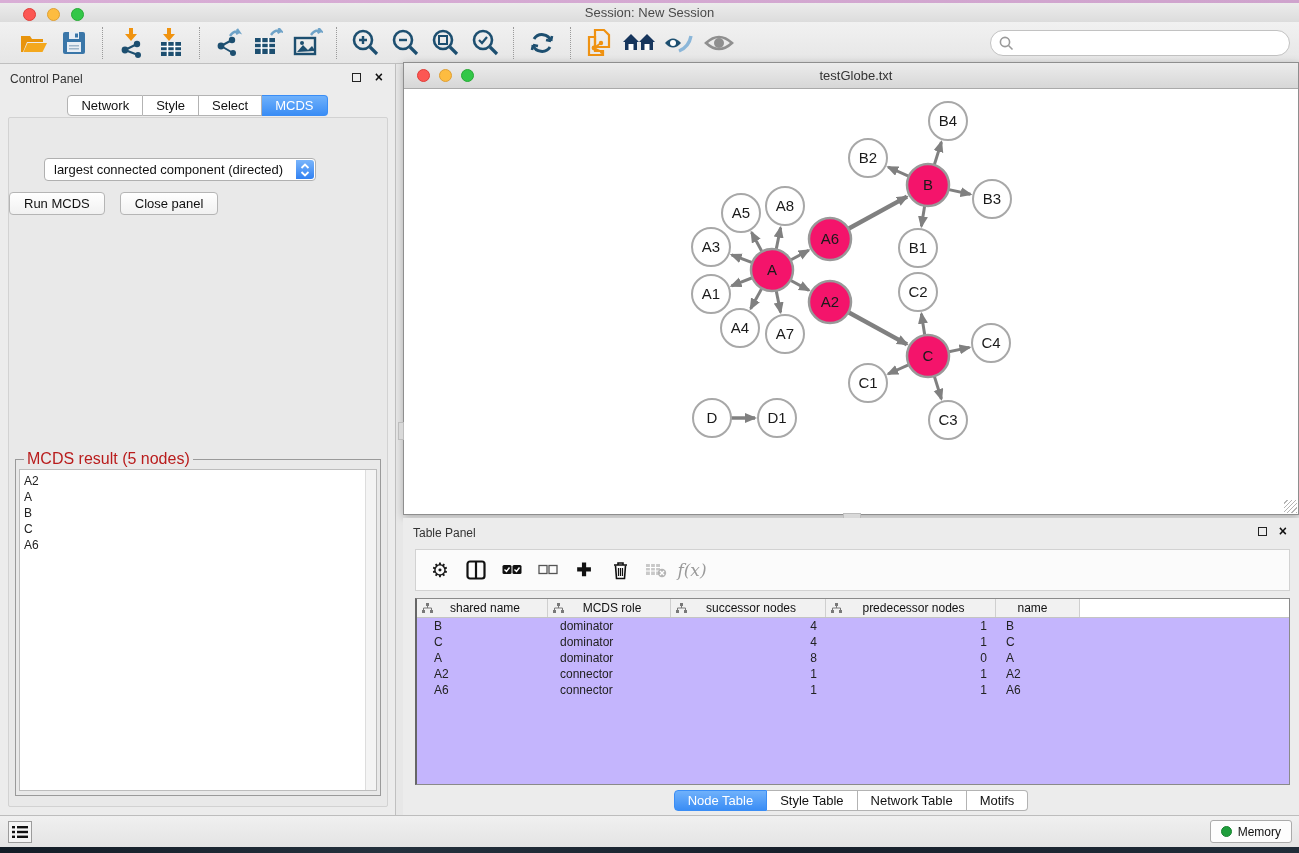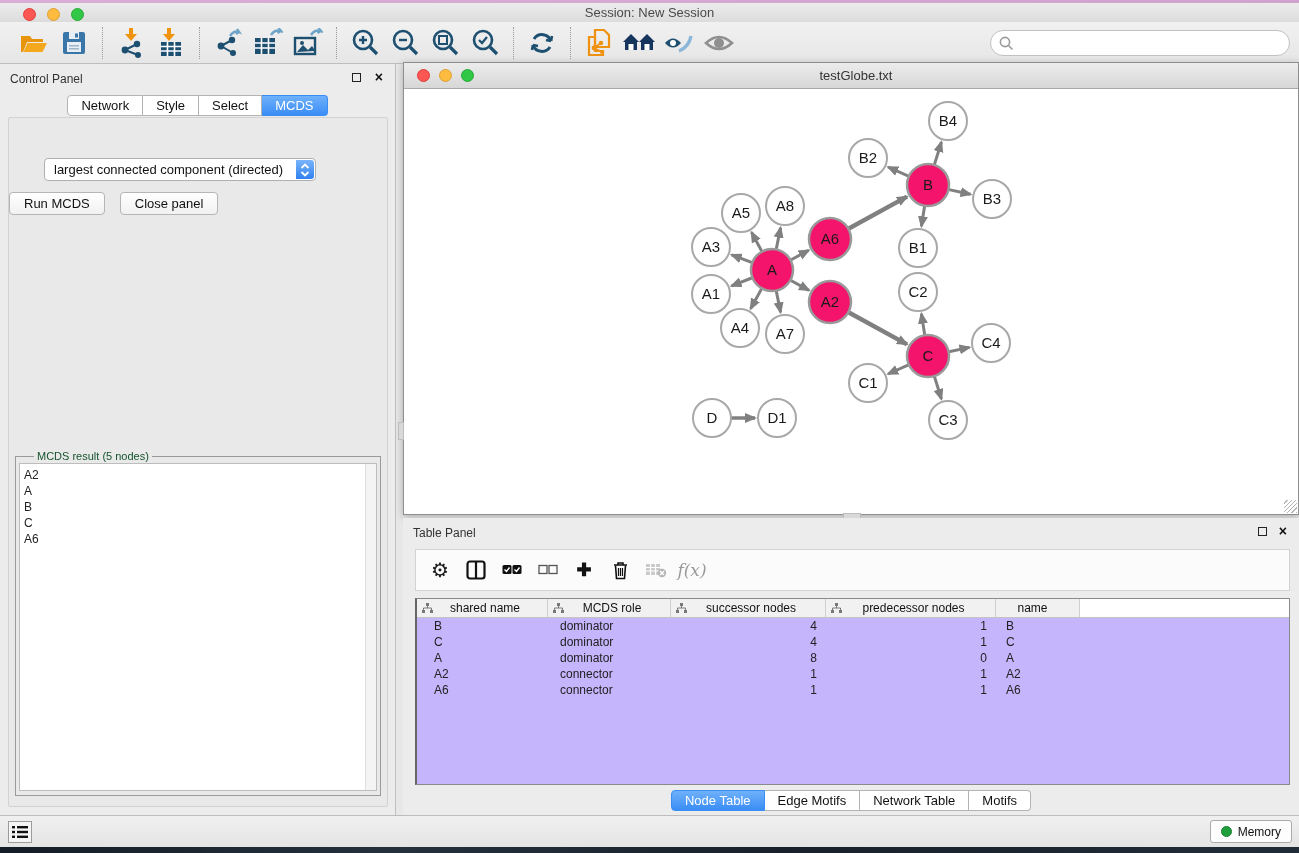--- a/index.html
+++ b/index.html
@@ -53,21 +53,21 @@
               border:1px solid #b0b0b0; border-radius:4px; font-size:13px; line-height:21px;
               padding-left:9px; color:#111; }
   .dd-stepper { position:absolute; right:1px; top:1px; bottom:1px; width:18px; border-radius:0 3px 3px 0;
               background:linear-gradient(#7ab5fb,#3181f2); display:flex; align-items:center; justify-content:center; }
   .btn-row { position:absolute; left:0; right:0; top:74px; display:flex; justify-content:flex-start; gap:15px; }
   .push-btn { height:23px; background:linear-gradient(#ffffff,#f1f1f1); border:1px solid #b5b5b5;
               border-radius:4px; font-size:13px; padding:0 14px; color:#111; cursor:default; }
 
   .mcds-fieldset { position:absolute; left:6px; top:332px; width:366px; height:346px;
                    border:1px solid #9a9a9a; background:transparent; }
-  .mcds-fieldset legend { font-size:11px; color:#14532d; margin-left:18px; padding:0 3px; }
+  .mcds-fieldset legend { font-size:16px; color:#b91c1c; margin-left:8px; padding:0 3px; }
   .mcds-list { position:absolute; left:3px; top:1px; right:3px; bottom:4px; background:#fff;
                border:1px solid #bdbdbd; font-size:12px; padding:3px 0 0 4px; line-height:16px; }
   .mcds-scroll { position:absolute; right:0; top:0; bottom:0; width:11px; background:#f4f4f4;
                border-left:1px solid #ddd; }
 
   
   .net-window { position:absolute; left:403px; top:62px; width:896px; height:453px;
                 background:#fff; border:1px solid #8e8e8e; box-shadow:0 2px 8px rgba(0,0,0,.25); }
   .net-titlebar { position:absolute; left:0; top:0; right:0; height:26px;
                 background:linear-gradient(#ececec,#d7d7d7); border-bottom:1px solid #aaa; }
@@ -519,21 +519,21 @@
       <div class="nt-cell c1">A6</div>
       <div class="nt-cell c2">connector</div>
       <div class="nt-cell c3">1</div>
       <div class="nt-cell c4">1</div>
       <div class="nt-cell c5">A6</div>
     </div>
   </div>
 
   <div class="tp-tabs">
     <button class="seg-tab sel">Node Table</button>
-    <button class="seg-tab">Edge Motifs</button>
+    <button class="seg-tab">Style Table</button>
     <button class="seg-tab">Network Table</button>
     <button class="seg-tab">Motifs</button>
   </div>
 </div>
 
 <div class="statusbar">
   <button class="list-btn">
     <svg width="16" height="14" viewBox="0 0 16 14">
       <rect x="0" y="1" width="3" height="2.4" fill="#111"></rect>
         <rect x="5" y="1" width="11" height="2.4" fill="#111"></rect>

